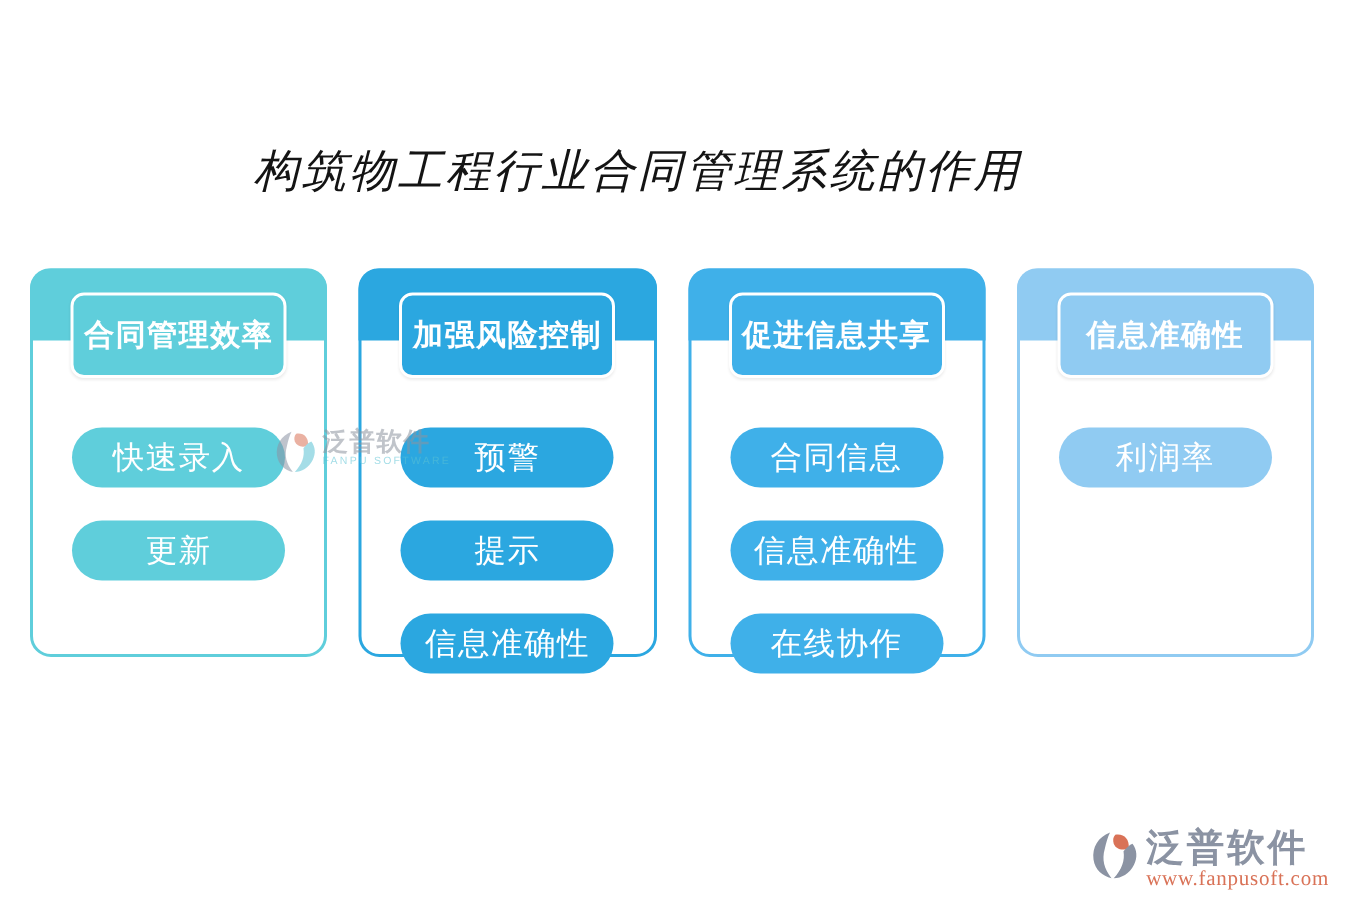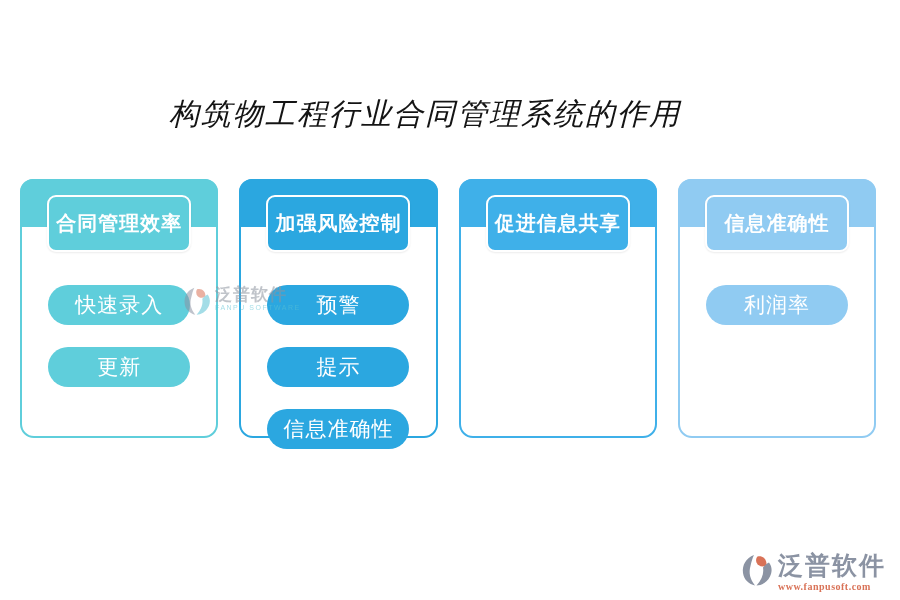--- a/index.html
+++ b/index.html
@@ -114,22 +114,22 @@
   }
   .fl-text { display:flex; flex-direction:column; align-items:flex-start; }
   .fl-brand {
     font-size:25px;
     font-weight:700;
     color:var(--brand-gray);
     letter-spacing:2px;
     line-height:26px;
   }
   .fl-url {
-    font-size:10px;
-    font-weight:700;
+    font-size:14px;
+    font-weight:400;
     color:var(--brand-salmon);
     letter-spacing:0.5px;
     line-height:15px;
   }
   .logo-svg { display:block; }
 </style>
 </head>
 <body>
 
 <div class="page-title">构筑物工程行业合同管理系统的作用</div>
@@ -151,20 +151,25 @@
     <div class="card-items">
       <div class="pill">预警</div>
       <div class="pill">提示</div>
       <div class="pill">信息准确性</div>
     </div>
   </div>
 
   <div class="card" style="--c: #3FB0E9;">
     <div class="card-band"></div>
     <div class="card-header">促进信息共享</div>
+    <div class="card-items">
+      <div class="pill">合同信息</div>
+      <div class="pill">信息准确性</div>
+      <div class="pill">在线协作</div>
+    </div>
   </div>
 
   <div class="card" style="--c: #90CBF2;">
     <div class="card-band"></div>
     <div class="card-header">信息准确性</div>
     <div class="card-items">
       <div class="pill">利润率</div>
     </div>
   </div>
 

